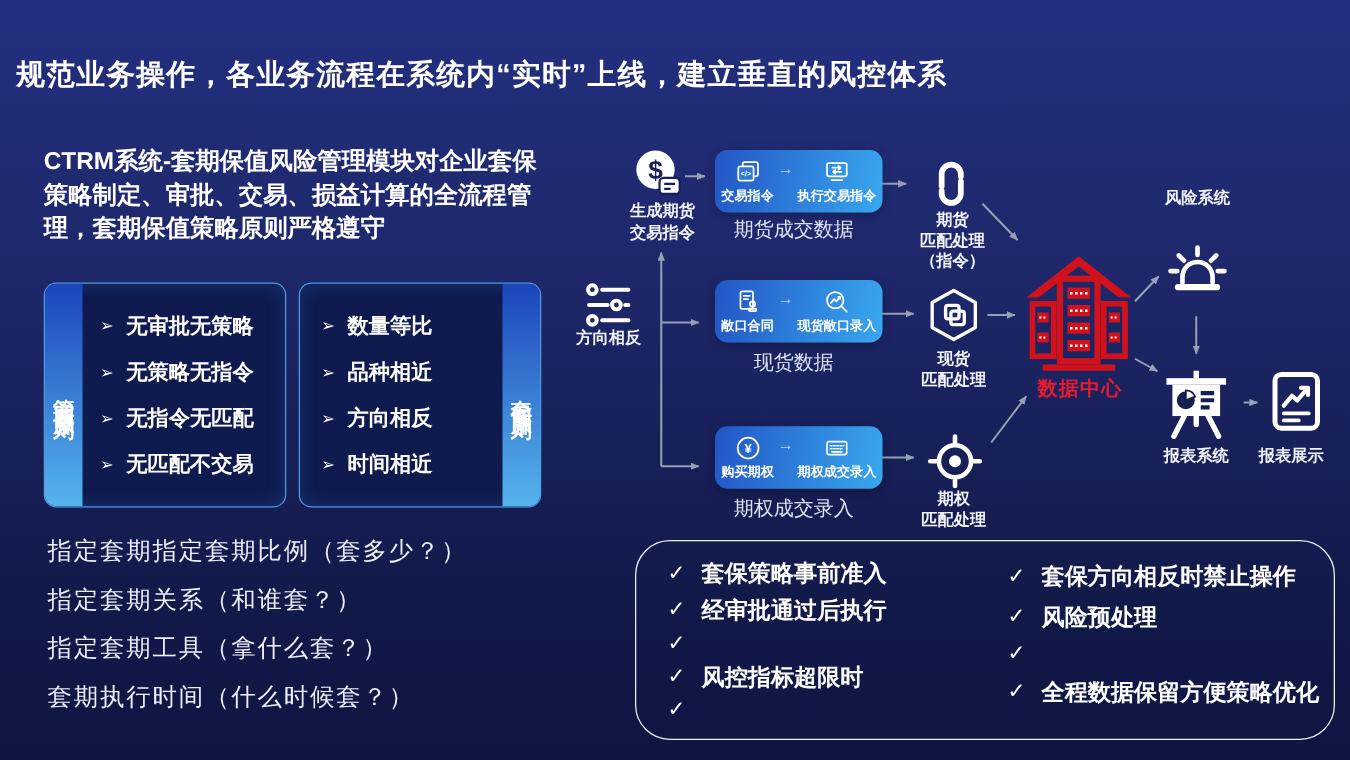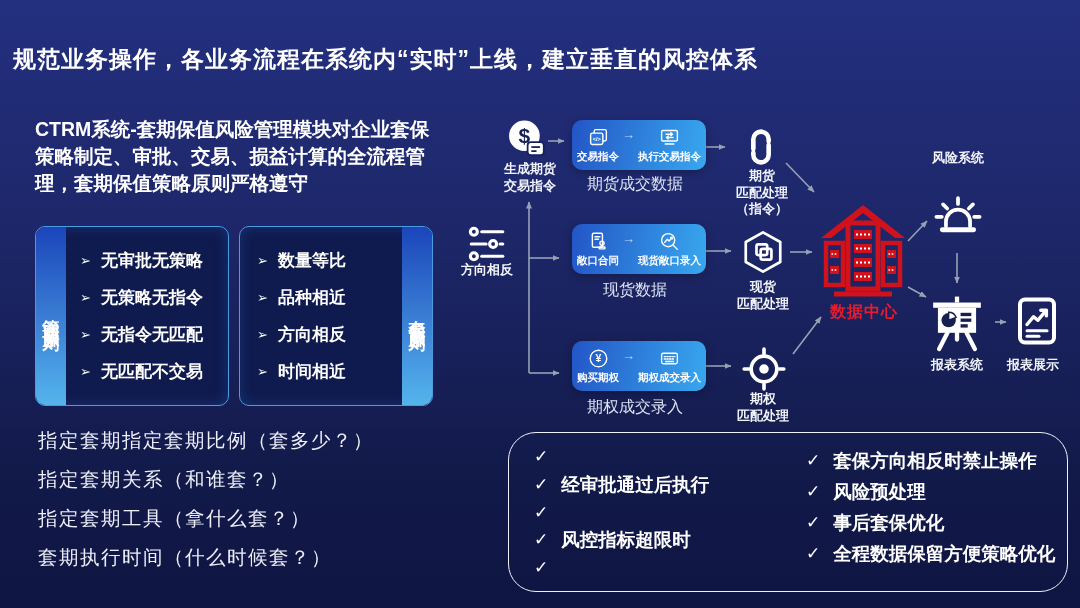--- a/index.html
+++ b/index.html
@@ -344,20 +344,21 @@
       <line x1="7" y1="17.6" x2="17" y2="17.6" stroke-width="1.5"></line>
       <line x1="7" y1="20.4" x2="13" y2="20.4" stroke-width="1.5"></line>
     </svg>
   </div>
   <div class="nodelabel" style="left:996px;top:357px;width:74px">报表展示</div>
 
   <div class="check-panel">
     <div class="clist cl-left">
       <div class="citem">
           <span class="chk">✓</span>
+          <span>套保策略事前准入</span>
         </div>
       <div class="citem">
           <span class="chk">✓</span>
           <span>经审批通过后执行</span>
         </div>
       <div class="citem">
           <span class="chk">✓</span>
         </div>
       <div class="citem">
           <span class="chk">✓</span>
@@ -371,21 +372,20 @@
       <div class="citem">
           <span class="chk">✓</span>
           <span>套保方向相反时禁止操作</span>
         </div>
       <div class="citem">
           <span class="chk">✓</span>
           <span>风险预处理</span>
         </div>
       <div class="citem">
           <span class="chk">✓</span>
-          <span>事后套保优化</span>
         </div>
       <div class="citem">
           <span class="chk">✓</span>
           <span>全程数据保留方便策略优化</span>
         </div>
     </div>
   </div>
 
 </div>
 

